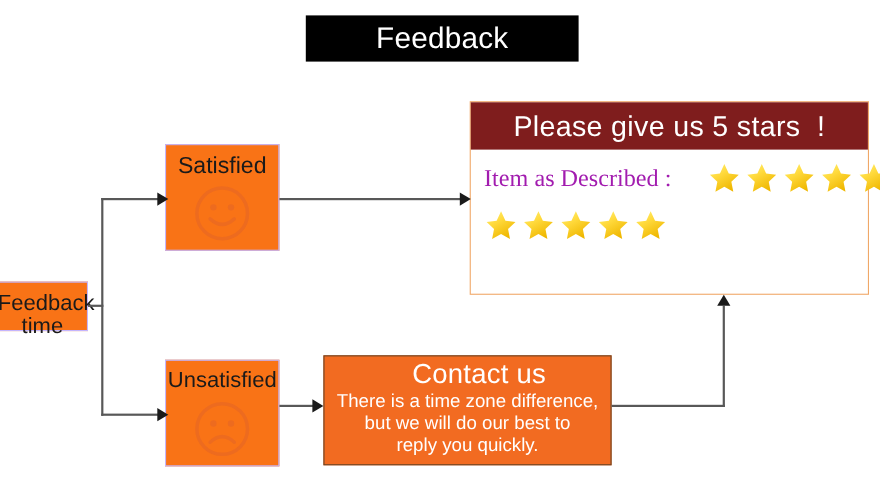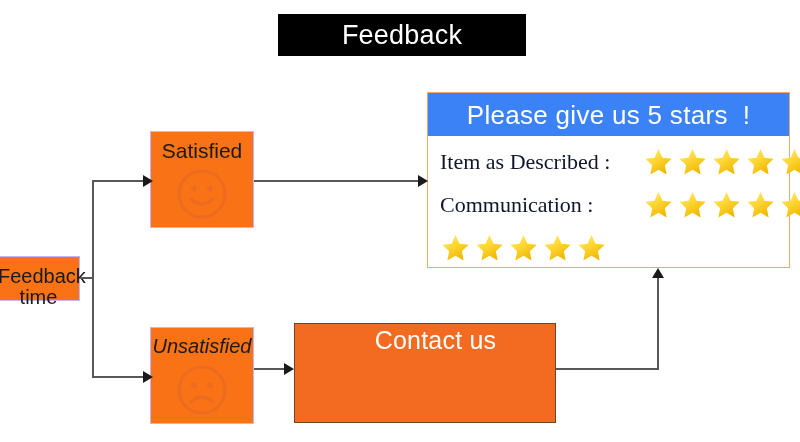--- a/index.html
+++ b/index.html
@@ -28,44 +28,44 @@
   .node .label{
     position:absolute;left:0;right:0;text-align:center;
     color:#1a1a1a;font-size:21px;line-height:23px;
     font-family:"Liberation Sans",sans-serif;
   }
   #node-receive{left:-3px;top:256px;width:83px;height:45px;}
   #node-receive .label{top:9px;font-size:20px;line-height:21px;}
   #node-satisfied{left:150px;top:131px;width:104px;height:97px;}
   #node-satisfied .label{top:7px;}
   #node-unsatisfied{left:150px;top:327px;width:104px;height:97px;}
-  #node-unsatisfied .label{top:7px;font-size:20px;font-style:italic;}
+  #node-unsatisfied .label{top:7px;font-size:20px;}
 
   .face{position:absolute;left:50%;transform:translateX(-50%);top:36px;
         width:52px;height:52px;}
 
   
   .rating-panel{
     position:absolute;left:427px;top:92px;width:363px;height:176px;
     background:#ffffff;border:1px solid #f0a868;box-sizing:border-box;
   }
   .rating-head{
-    height:43px;background:#3b82f6;display:flex;align-items:center;
+    height:43px;background:#7f1d1d;display:flex;align-items:center;
     justify-content:center;
   }
   .rating-head .txt{
     color:#ffffff;font-size:26px;line-height:1;letter-spacing:.3px;
     font-family:"Liberation Sans",sans-serif;white-space:pre;
   }
   .rating-rows{padding:4px 0 0 0;}
   .rating-row{
     display:flex;align-items:center;height:43px;padding-left:12px;
   }
   .rating-row .rlabel{
-    color:#0f172a;font-size:22px;line-height:1;
+    color:#a21caf;font-size:22px;line-height:1;
     font-family:"Liberation Serif",serif;white-space:pre;
     width:203px;flex:0 0 203px;
   }
   .stars{display:flex;align-items:center;gap:3px;}
   .stars svg{display:block;}
 
   
   .contact-box{
     position:absolute;left:294px;top:323px;width:262px;height:100px;
     background:#f26b21;border:1px solid #6b4526;box-sizing:border-box;
@@ -158,66 +158,51 @@
             </svg>
           <svg width="31" height="30" viewBox="0 0 24 24">
               <path d="M12 1.6l3.2 6.9 7.3.9-5.4 5.1 1.4 7.4L12 18.2 5.5 21.9l1.4-7.4L1.5 9.4l7.3-.9z" fill="url(#g1)"></path>
             </svg>
           <svg width="31" height="30" viewBox="0 0 24 24">
               <path d="M12 1.6l3.2 6.9 7.3.9-5.4 5.1 1.4 7.4L12 18.2 5.5 21.9l1.4-7.4L1.5 9.4l7.3-.9z" fill="url(#g1)"></path>
             </svg>
         </span>
       </div>
 
+
       <div class="rating-row">
-        <span class="rlabel">Communication :</span>
         <span class="stars">
           <svg width="31" height="30" viewBox="0 0 24 24">
               <path d="M12 1.6l3.2 6.9 7.3.9-5.4 5.1 1.4 7.4L12 18.2 5.5 21.9l1.4-7.4L1.5 9.4l7.3-.9z" fill="url(#g1)"></path>
             </svg>
           <svg width="31" height="30" viewBox="0 0 24 24">
               <path d="M12 1.6l3.2 6.9 7.3.9-5.4 5.1 1.4 7.4L12 18.2 5.5 21.9l1.4-7.4L1.5 9.4l7.3-.9z" fill="url(#g1)"></path>
             </svg>
           <svg width="31" height="30" viewBox="0 0 24 24">
               <path d="M12 1.6l3.2 6.9 7.3.9-5.4 5.1 1.4 7.4L12 18.2 5.5 21.9l1.4-7.4L1.5 9.4l7.3-.9z" fill="url(#g1)"></path>
             </svg>
           <svg width="31" height="30" viewBox="0 0 24 24">
               <path d="M12 1.6l3.2 6.9 7.3.9-5.4 5.1 1.4 7.4L12 18.2 5.5 21.9l1.4-7.4L1.5 9.4l7.3-.9z" fill="url(#g1)"></path>
             </svg>
           <svg width="31" height="30" viewBox="0 0 24 24">
               <path d="M12 1.6l3.2 6.9 7.3.9-5.4 5.1 1.4 7.4L12 18.2 5.5 21.9l1.4-7.4L1.5 9.4l7.3-.9z" fill="url(#g1)"></path>
             </svg>
         </span>
       </div>
 
-      <div class="rating-row">
-        <span class="stars">
-          <svg width="31" height="30" viewBox="0 0 24 24">
-              <path d="M12 1.6l3.2 6.9 7.3.9-5.4 5.1 1.4 7.4L12 18.2 5.5 21.9l1.4-7.4L1.5 9.4l7.3-.9z" fill="url(#g1)"></path>
-            </svg>
-          <svg width="31" height="30" viewBox="0 0 24 24">
-              <path d="M12 1.6l3.2 6.9 7.3.9-5.4 5.1 1.4 7.4L12 18.2 5.5 21.9l1.4-7.4L1.5 9.4l7.3-.9z" fill="url(#g1)"></path>
-            </svg>
-          <svg width="31" height="30" viewBox="0 0 24 24">
-              <path d="M12 1.6l3.2 6.9 7.3.9-5.4 5.1 1.4 7.4L12 18.2 5.5 21.9l1.4-7.4L1.5 9.4l7.3-.9z" fill="url(#g1)"></path>
-            </svg>
-          <svg width="31" height="30" viewBox="0 0 24 24">
-              <path d="M12 1.6l3.2 6.9 7.3.9-5.4 5.1 1.4 7.4L12 18.2 5.5 21.9l1.4-7.4L1.5 9.4l7.3-.9z" fill="url(#g1)"></path>
-            </svg>
-          <svg width="31" height="30" viewBox="0 0 24 24">
-              <path d="M12 1.6l3.2 6.9 7.3.9-5.4 5.1 1.4 7.4L12 18.2 5.5 21.9l1.4-7.4L1.5 9.4l7.3-.9z" fill="url(#g1)"></path>
-            </svg>
-        </span>
-      </div>
-
     </div>
   </div>
 
   <div class="contact-box">
     <div class="c-title">Contact us</div>
+    <div class="c-body">
+      <span>There is a time zone difference,</span><br>
+      <span>but we will do our best to</span><br>
+      <span>reply you quickly.</span>
+    </div>
   </div>
 
   <div class="wire h" style="left:80px;top:277px;width:14px;"></div>
   <div class="wire v" style="left:92px;top:180px;height:198px;"></div>
 
   <div class="wire h" style="left:92px;top:180px;width:52px;"></div>
   <div class="arrowhead right" style="left:143px;top:175px;"></div>
 
   <div class="wire h" style="left:92px;top:376px;width:52px;"></div>
   <div class="arrowhead right" style="left:143px;top:371px;"></div>

